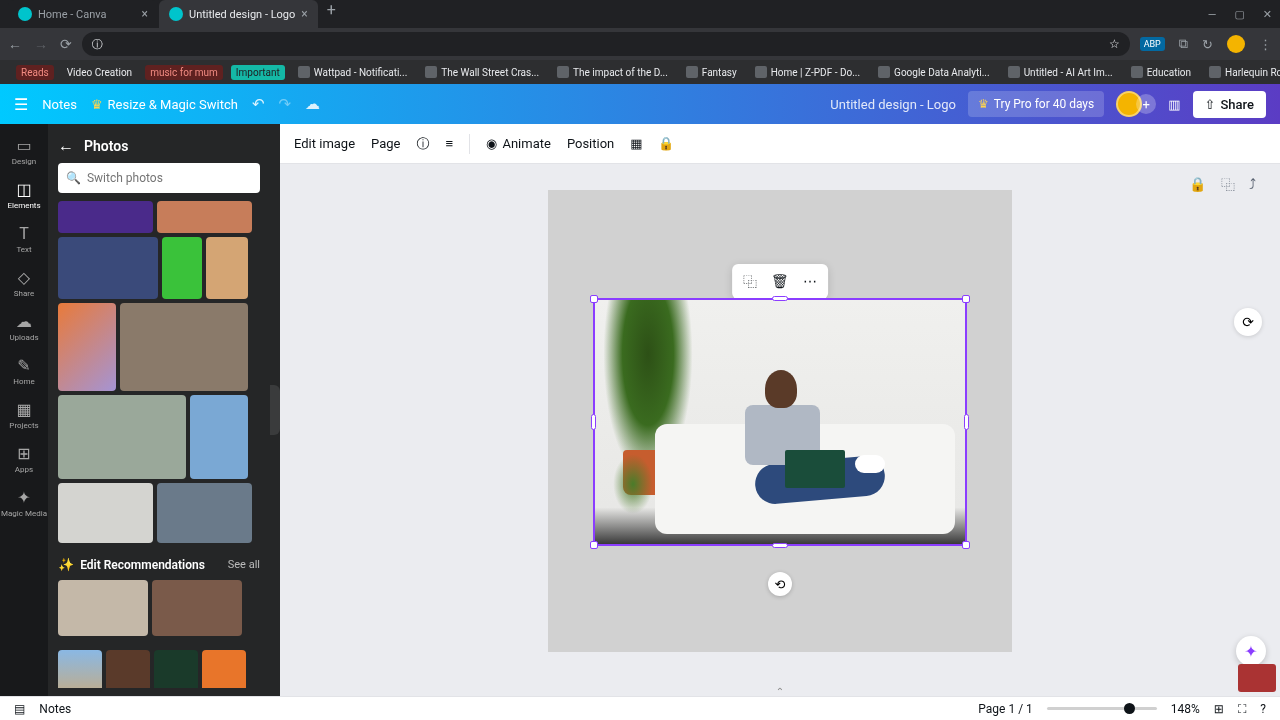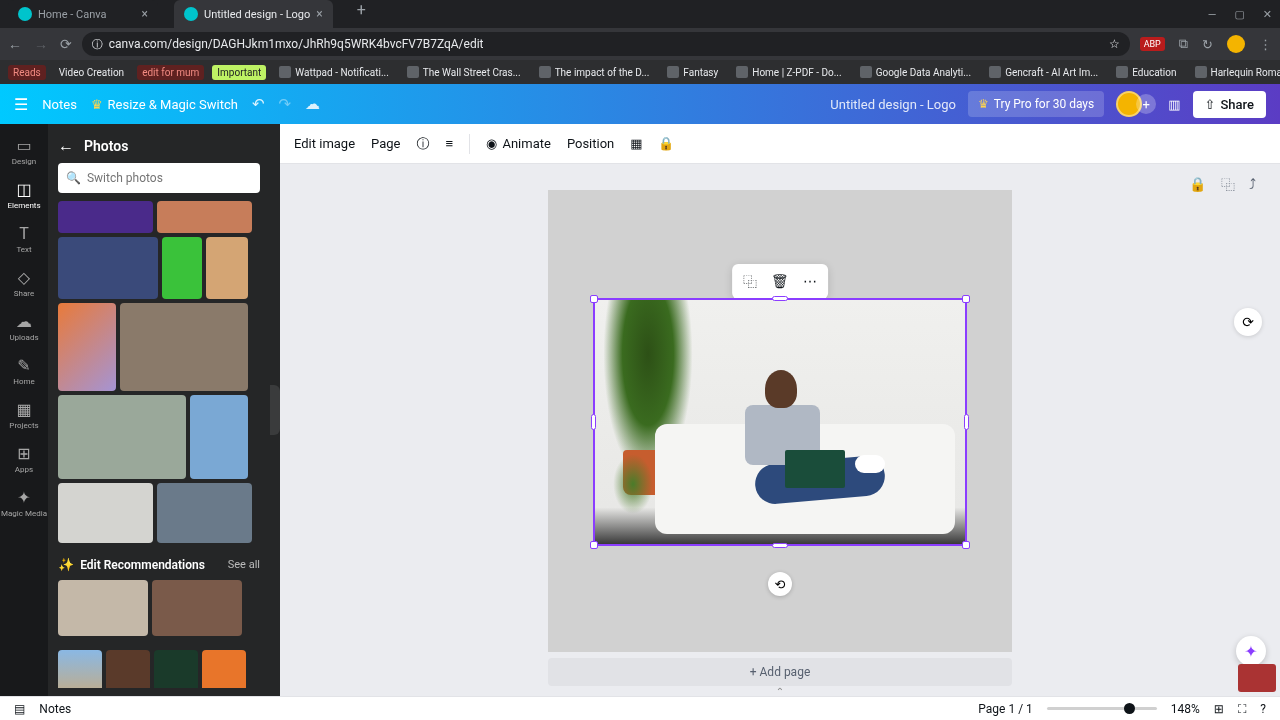--- a/index.html
+++ b/index.html
@@ -1,40 +1,40 @@
 <!DOCTYPE html>
 <html><head>
 <meta charset="utf-8">
 <style>
 *{box-sizing:border-box;margin:0;padding:0;font-family:-apple-system,BlinkMacSystemFont,"Segoe UI",Roboto,sans-serif}
 body{background:#202124;width:1280px;height:720px;overflow:hidden;position:relative}
 
 
 .titlebar{height:28px;background:#202124;display:flex;align-items:center;padding:0 8px}
-.tabs{display:flex;gap:16px;flex:1}
+.tabs{display:flex;gap:1px;flex:1}
 .tab{height:28px;background:#35363a;display:flex;align-items:center;padding:0 10px;gap:6px;color:#e8eaed;font-size:11px;border-radius:6px 6px 0 0;min-width:150px;max-width:180px;position:relative}
 .tab.inactive{background:#202124;color:#9aa0a6}
 .tab .favicon{width:14px;height:14px;border-radius:50%;background:#00c4cc}
 .tab .close{margin-left:auto;color:#9aa0a6;font-size:12px}
 .newtab{color:#9aa0a6;padding:0 8px;font-size:16px}
 .winctl{margin-left:auto;display:flex;gap:18px;color:#9aa0a6;font-size:11px}
 
 .addrbar{height:32px;background:#35363a;display:flex;align-items:center;padding:0 8px;gap:10px}
 .navbtns{display:flex;gap:12px;color:#9aa0a6}
 .navbtns span{font-size:14px}
 .urlbox{flex:1;background:#202124;border-radius:14px;height:24px;display:flex;align-items:center;padding:0 10px;color:#e8eaed;font-size:12px;gap:6px}
 .urlbox .lock{font-size:11px}
 .addrright{display:flex;gap:14px;align-items:center;color:#9aa0a6;font-size:13px}
-.adblock{background:#b91c1c;color:#fff;font-size:9px;padding:2px 4px;border-radius:3px}
+.adblock{background:#0369a1;color:#fff;font-size:9px;padding:2px 4px;border-radius:3px}
 .avatar-sm{width:18px;height:18px;border-radius:50%;background:#f4b400}
 
-.bkbar{height:24px;background:#2d2e30;display:flex;align-items:center;padding:0 8px;gap:8px;overflow:hidden}
+.bkbar{height:24px;background:#2d2e30;display:flex;align-items:center;padding:0 16px;gap:8px;overflow:hidden}
 .bk{display:flex;align-items:center;gap:4px;color:#e8eaed;font-size:10px;padding:2px 5px;border-radius:3px;white-space:nowrap}
 .bk.red{background:#5f2120;color:#f28b82}
-.bk.orange{background:#bef264;color:#202124}
+.bk.orange{background:#14b8a6;color:#202124}
 .bk .bicon{width:12px;height:12px;border-radius:2px;background:#5f6368}
 
 
 .cvhead{height:40px;background:linear-gradient(90deg,#00c9ff 0%,#5b3cc4 100%);display:flex;align-items:center;padding:0 14px;gap:14px;color:#fff;font-size:13px}
 .hamburger{font-size:16px}
 .magic{display:flex;align-items:center;gap:5px}
 .crown{color:#ffd54f}
 .undo,.redo,.cloud{opacity:.85;font-size:15px}
 .redo{opacity:.4}
 .cvright{margin-left:auto;display:flex;align-items:center;gap:12px}
@@ -144,41 +144,40 @@
 </div>
 
 <div class="addrbar">
   <div class="navbtns">
     <span>←</span>
     <span style="opacity:.4">→</span>
     <span>⟳</span>
   </div>
   <div class="urlbox">
     <span class="lock">ⓘ</span>
-    <span>canva.com/design/DAGHJkm1mxo/JhRh9q5WRK4bvcFV7B7ZqA/edit</span>
     <span style="margin-left:auto">☆</span>
   </div>
   <div class="addrright">
     <span class="adblock">ABP</span>
     <span>⧉</span>
     <span>↻</span>
     <span class="avatar-sm"></span>
     <span>⋮</span>
   </div>
 </div>
 
 <div class="bkbar">
   <div class="bk red">
       <span>Reads</span>
     </div>
   <div class="bk">
       <span>Video Creation</span>
     </div>
   <div class="bk red">
-      <span>edit for mum</span>
+      <span>music for mum</span>
     </div>
   <div class="bk orange">
       <span>Important</span>
     </div>
   <div class="bk">
       <span class="bicon"></span>
       <span>Wattpad - Notificati...</span>
     </div>
   <div class="bk">
       <span class="bicon"></span>
@@ -195,21 +194,21 @@
   <div class="bk">
       <span class="bicon"></span>
       <span>Home | Z-PDF - Do...</span>
     </div>
   <div class="bk">
       <span class="bicon"></span>
       <span>Google Data Analyti...</span>
     </div>
   <div class="bk">
       <span class="bicon"></span>
-      <span>Gencraft - AI Art Im...</span>
+      <span>Untitled - AI Art Im...</span>
     </div>
   <div class="bk">
       <span class="bicon"></span>
       <span>Education</span>
     </div>
   <div class="bk">
       <span class="bicon"></span>
       <span>Harlequin Romance:...</span>
     </div>
 
@@ -222,21 +221,21 @@
       <span class="crown">♛</span>
       <span>Resize &amp; Magic Switch</span>
     </span>
   <span class="undo">↶</span>
   <span class="redo">↷</span>
   <span class="cloud">☁</span>
   <div class="cvright">
     <span style="opacity:.85">Untitled design - Logo</span>
     <span class="trybtn">
         <span class="crown">♛</span>
-        <span>Try Pro for 30 days</span>
+        <span>Try Pro for 40 days</span>
       </span>
     <span class="avatar"></span>
     <span class="plus">+</span>
     <span>▥</span>
     <span class="sharebtn">
         <span>⇧</span>
         <span>Share</span>
       </span>
   </div>
 </div>
@@ -382,23 +381,20 @@
         <div class="handle bl"></div>
         <div class="handle br"></div>
         <div class="handle tm"></div>
         <div class="handle bm"></div>
         <div class="handle lm"></div>
         <div class="handle rm"></div>
       </div>
       <div class="rotate">⟲</div>
       <div class="refresh">⟳</div>
 
-      <div class="addpage">
-          <span>+ Add page</span>
-        </div>
       <div class="pagegrip">⌃</div>
 
       <div class="assistbtn"></div>
       <div class="videothumb"></div>
     </div>
   </div>
 </div>
 
 <div class="footer">
   <span>▤</span>

